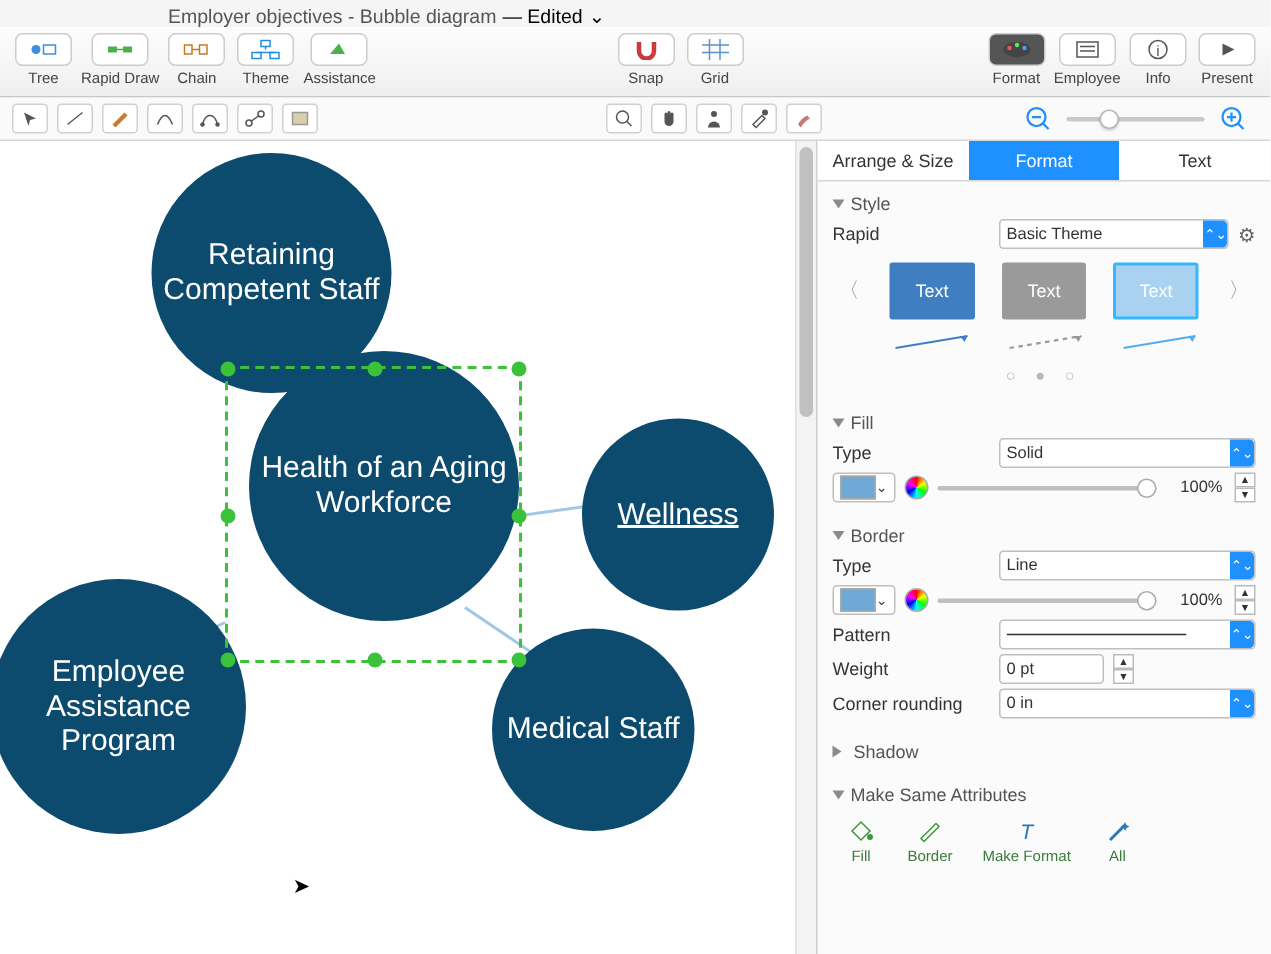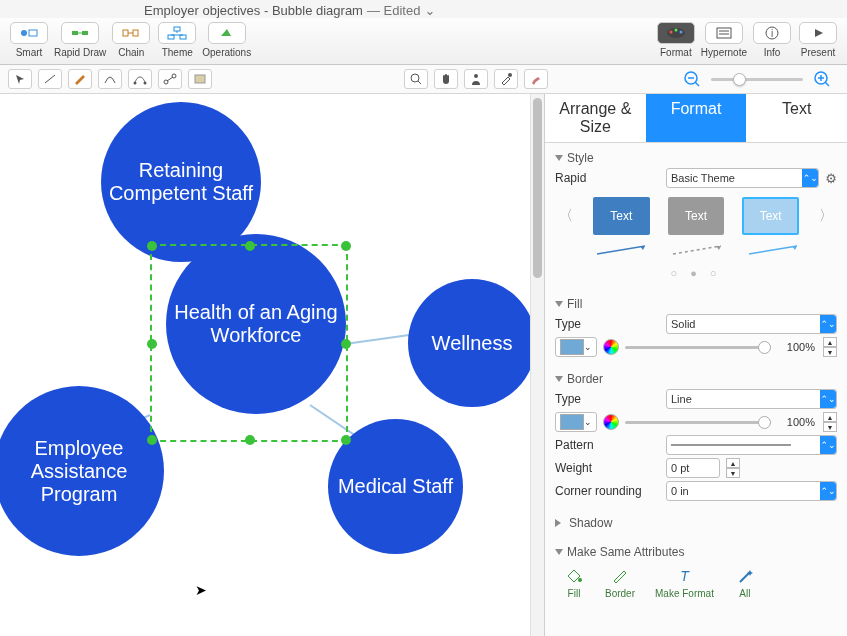--- a/index.html
+++ b/index.html
@@ -1,58 +1,58 @@
 <!DOCTYPE html>
 <html><head>
 <meta charset="utf-8">
 <style>
   * { box-sizing: border-box; margin: 0; padding: 0; font-family: -apple-system, "Helvetica Neue", Arial, sans-serif; }
   body { width: 847px; height: 636px; background: #f5f5f5; overflow: hidden; font-size: 12px; color: #333; }
-  .title-row { display:flex; align-items:center; gap:4px; padding:3px 0 0 112px; font-size:13px; color:#555;margin-left:32px; }
-  .title-row .dim { color:#737373; }
+  .title-row { display:flex; align-items:center; gap:4px; padding:3px 0 0 112px; font-size:13px; color:#555; }
+  .title-row .dim { color:#000000; }
   
   .maintb { display:flex; align-items:flex-start; padding:4px 8px 6px 8px; gap:18px; background:linear-gradient(#fdfdfd,#efefef); border-bottom:1px solid #c8c8c8; }
   .tbgroup { display:flex; gap:4px; }
   .tbbtn { display:flex; flex-direction:column; align-items:center; gap:1px; min-width:42px; }
   .tbbtn .ico { width:38px; height:22px; border:1px solid #ccc; border-radius:5px; background:#fff; display:flex; align-items:center; justify-content:center; }
   .tbbtn .lbl { font-size:10px; color:#444; margin-top:2px; }
   .spacer { flex:1; }
   
   .drawtb { display:flex; align-items:center; gap:6px; padding:3px 8px; background:#fafafa; border-bottom:1px solid #d6d6d6; }
   .smallbtn { width:24px; height:20px; border:1px solid #d0d0d0; border-radius:3px; background:#fff; display:flex; align-items:center; justify-content:center; }
   .drawtb .gap { width:180px; }
   .zoom-wrap { display:flex; align-items:center; gap:8px; margin-left:auto; padding-right:6px; }
   .zoombtn { width:22px; height:22px; border-radius:11px; display:flex; align-items:center; justify-content:center; color:#1f90ff; }
   .zoom-track { width:92px; height:3px; background:#c9c9c9; border-radius:2px; position:relative; }
   .zoom-thumb { position:absolute; top:-5px; left:22px; width:13px; height:13px; border-radius:50%; background:#fff; border:1px solid #b5b5b5; box-shadow:0 1px 2px rgba(0,0,0,.2); }
   
   .content { display:flex; height:calc(100% - 83px); }
   .canvas { position:relative; flex:1; background:#fff; }
-  .bubble { position:absolute; border-radius:50%; background:#1d4ed8; color:#fff; display:flex; align-items:center; justify-content:center; text-align:center; font-size:20px; line-height:1.15; }
+  .bubble { position:absolute; border-radius:50%; background:#0c4a6e; color:#fff; display:flex; align-items:center; justify-content:center; text-align:center; font-size:20px; line-height:1.15; }
   .connector { position:absolute; height:2px; background:#6fa9d6; transform-origin:left center; opacity:.65; }
   .sel { position:absolute; border:2px dashed #3ac23a; }
   .handle { position:absolute; width:10px; height:10px; background:#3ac23a; border-radius:50%; }
   .vscrollbar { position:absolute; right:0; top:0; width:14px; height:100%; background:#f3f3f3; border-left:1px solid #e0e0e0; }
   .vthumb { position:absolute; right:2px; top:4px; width:9px; height:180px; background:#c0c0c0; border-radius:5px; }
   .cursor { position:absolute; font-size:14px; color:#000; }
   
   .panel { width:303px; background:#fbfbfb; border-left:1px solid #cfcfcf; display:flex; flex-direction:column; overflow:hidden; }
   .ptabs { display:flex; border-bottom:1px solid #d6d6d6; }
-  .ptab { flex:1; text-align:center; padding:6px 2px; font-size:16px; background:#fff; }
+  .ptab { flex:1; text-align:center; padding:6px 2px; font-size:12px; background:#fff; }
   .ptab.active { background:#1f90ff; color:#fff; }
   .psection { padding:4px 10px 4px 10px; }
   .psection .head { display:flex; align-items:center; gap:4px; color:#555; font-size:12px; margin:4px 0 3px 0; }
   .tri { display:inline-block; width:0; height:0; border-left:4px solid transparent; border-right:4px solid transparent; }
   .tri.down { border-top:6px solid #8a8a8a; }
   .tri.right { border-left:6px solid #8a8a8a; border-top:4px solid transparent; border-bottom:4px solid transparent; }
   .row { display:flex; align-items:center; gap:6px; margin:3px 0; }
   .row .label { width:105px; font-size:12px; color:#333; }
   .dropdown { flex:1; height:20px; border:1px solid #bfbfbf; border-radius:3px; background:#fff; display:flex; align-items:center; padding:0 4px; font-size:11px; position:relative; }
   .dropdown .arrow { position:absolute; right:0; top:0; height:100%; width:16px; background:#1f90ff; border-radius:0 3px 3px 0; display:flex; align-items:center; justify-content:center; color:#fff; font-size:9px; }
-  .numfield { width:54px; height:20px; border:1px solid #bfbfbf; border-radius:3px; background:#fff; font-size:11px; padding:0 4px; display:flex; align-items:center; }
+  .numfield { width:70px; height:20px; border:1px solid #bfbfbf; border-radius:3px; background:#fff; font-size:11px; padding:0 4px; display:flex; align-items:center; }
   .stepper { width:14px; height:20px; display:flex; flex-direction:column; }
   .stepper div { flex:1; border:1px solid #bbb; background:#fff; font-size:7px; display:flex; align-items:center; justify-content:center; }
   .swatch { width:24px; height:16px; border:1px solid #aaa; background:#6fa9d6; }
   .colorwheel { width:16px; height:16px; border-radius:50%; background:conic-gradient(red,yellow,lime,cyan,blue,magenta,red); border:1px solid #aaa; }
   .slider { flex:1; height:3px; background:#bfbfbf; position:relative; border-radius:2px; }
   .slider .th { position:absolute; right:0; top:-5px; width:13px; height:13px; background:#fff; border:1px solid #aaa; border-radius:50%; }
   .pct { width:40px; font-size:11px; text-align:right; padding-right:2px; }
   .preset-row { display:flex; align-items:center; gap:18px; padding:6px 2px; }
   .preset { width:58px; height:38px; display:flex; align-items:center; justify-content:center; color:#fff; font-size:12px; border-radius:2px; }
   .preset.blue { background:#3f7fc1; }
@@ -76,21 +76,21 @@
 
 <div class="maintb">
   <div class="tbgroup">
     <div class="tbbtn">
         <div class="ico">
           <svg width="20" height="12">
             <circle cx="5" cy="6" r="3" fill="#3a8fe0"></circle>
             <rect x="10" y="3" width="8" height="6" fill="none" stroke="#3a8fe0"></rect>
           </svg>
         </div>
-        <div class="lbl">Smart</div>
+        <div class="lbl">Tree</div>
       </div>
     <div class="tbbtn">
         <div class="ico">
           <svg width="20" height="12">
             <rect x="2" y="4" width="6" height="4" fill="#4bb14b"></rect>
             <rect x="12" y="4" width="6" height="4" fill="#4bb14b"></rect>
             <line x1="8" y1="6" x2="12" y2="6" stroke="#4bb14b"></line>
           </svg>
         </div>
         <div class="lbl">Rapid Draw</div>
@@ -116,24 +116,42 @@
           </svg>
         </div>
         <div class="lbl">Theme</div>
       </div>
     <div class="tbbtn">
         <div class="ico">
           <svg width="20" height="14">
             <path d="M4 10 L10 3 L14 10 Z" fill="#4bb14b"></path>
           </svg>
         </div>
-        <div class="lbl">Operations</div>
+        <div class="lbl">Assistance</div>
       </div>
   </div>
   <div class="spacer"></div>
+  <div class="tbgroup">
+    <div class="tbbtn">
+        <div class="ico">
+          <svg width="18" height="14">
+            <path d="M4 2 v6 a5 5 0 0 0 10 0 v-6" fill="none" stroke="#cc3b3b" stroke-width="3"></path>
+          </svg>
+        </div>
+        <div class="lbl">Snap</div>
+      </div>
+    <div class="tbbtn">
+        <div class="ico">
+          <svg width="18" height="14">
+            <path d="M0 4h18M0 9h18M5 0v14M12 0v14" stroke="#5a8fd0"></path>
+          </svg>
+        </div>
+        <div class="lbl">Grid</div>
+      </div>
+  </div>
   <div class="spacer"></div>
   <div class="tbgroup">
     <div class="tbbtn">
         <div class="ico" style="background:#555">
           <svg width="22" height="12">
             <ellipse cx="11" cy="6" rx="9" ry="5" fill="#444"></ellipse>
             <circle cx="6" cy="5" r="1.5" fill="#e55"></circle>
             <circle cx="11" cy="3" r="1.5" fill="#5e5"></circle>
             <circle cx="16" cy="5" r="1.5" fill="#59f"></circle>
           </svg>
@@ -141,21 +159,21 @@
         <div class="lbl">Format</div>
       </div>
     <div class="tbbtn">
         <div class="ico">
           <svg width="18" height="14">
             <rect x="2" y="2" width="14" height="10" fill="none" stroke="#555"></rect>
             <line x1="4" y1="5" x2="14" y2="5" stroke="#555"></line>
             <line x1="4" y1="8" x2="14" y2="8" stroke="#555"></line>
           </svg>
         </div>
-        <div class="lbl">Hypernote</div>
+        <div class="lbl">Employee</div>
       </div>
     <div class="tbbtn">
         <div class="ico">
           <svg width="14" height="14">
             <circle cx="7" cy="7" r="6" fill="none" stroke="#555"></circle>
             <text x="7" y="11" font-size="10" text-anchor="middle" fill="#555">i</text>
           </svg>
         </div>
         <div class="lbl">Info</div>
       </div>
@@ -269,21 +287,21 @@
     <div class="connector" style="left:338px; top:250px; width:90px; transform:rotate(-8deg);"></div>
     <div class="connector" style="left:310px; top:310px; width:100px; transform:rotate(34deg);"></div>
     <div class="connector" style="left:150px; top:320px; width:100px; transform:rotate(155deg);"></div>
 
     <div class="bubble" style="left:101px; top:8px; width:160px; height:160px;">
         <span>Retaining Competent Staff</span>
       </div>
     <div class="bubble" style="left:166px; top:140px; width:180px; height:180px;">
         <span>Health of an Aging Workforce</span>
       </div>
-    <div class="bubble" style="left:408px; top:185px; width:128px; height:128px;">
+    <div class="bubble" style="left:388px; top:185px; width:128px; height:128px;text-decoration:underline;">
         <span>Wellness</span>
       </div>
     <div class="bubble" style="left:328px; top:325px; width:135px; height:135px;">
         <span>Medical Staff</span>
       </div>
     <div class="bubble" style="left:-6px; top:292px; width:170px; height:170px;">
         <span>Employee Assistance Program</span>
       </div>
 
     <div class="sel" style="left:150px; top:150px; width:198px; height:198px;">

